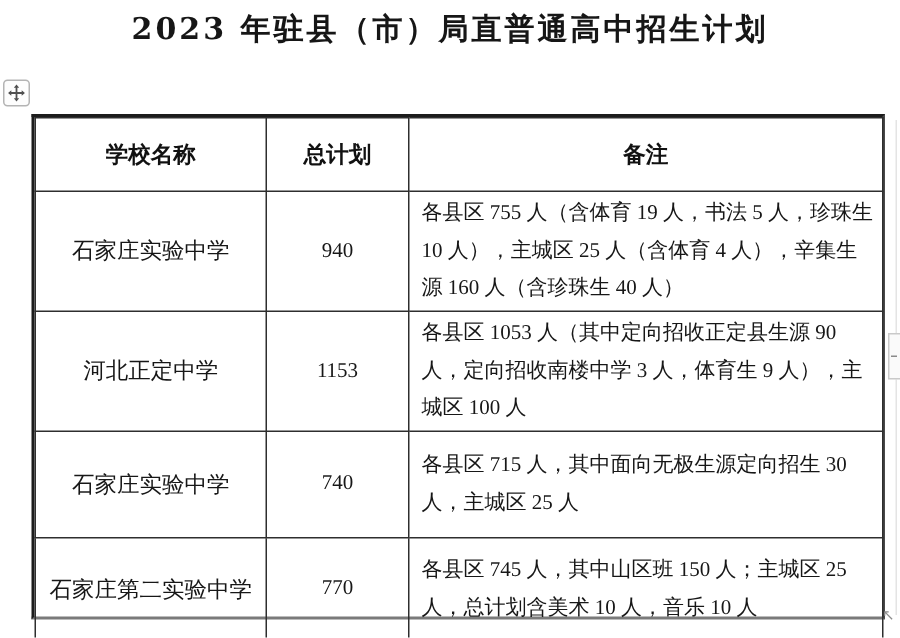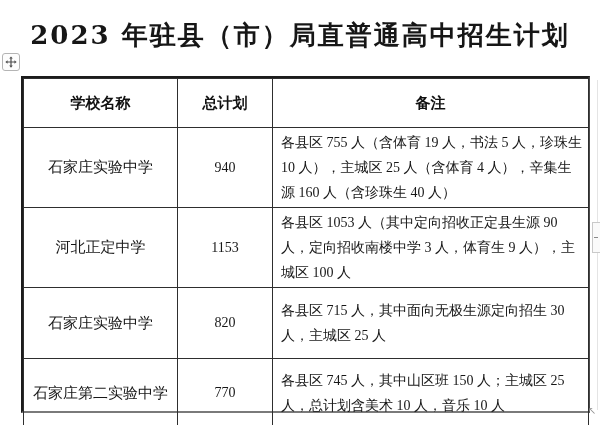--- a/index.html
+++ b/index.html
@@ -4,23 +4,22 @@
 <style>
   html,body{margin:0;padding:0;}
   body{
     width:600px;height:425px;position:relative;background:#ffffff;
     font-family:"Liberation Serif","DejaVu Serif",serif;
     overflow:hidden;color:#1a1a1a;
   }
   
   .doc-title{
     position:absolute;top:6px;left:0;width:600px;text-align:center;
-    font-size:26px;font-weight:700;letter-spacing:2px;color:#161616;
+    font-size:20px;font-weight:700;letter-spacing:2px;color:#161616;
     font-family:"DejaVu Serif","Liberation Serif",serif;
-    margin-top:12px;
   }
   
   .move-handle{
     position:absolute;left:2px;top:53px;width:18px;height:18px;
     border:1px solid #b4b4b4;border-radius:3px;background:#fdfdfd;
     display:flex;align-items:center;justify-content:center;box-sizing:border-box;
     cursor:move;
   }
   .move-handle svg{display:block;}
   
@@ -101,21 +100,21 @@
       <td class="plan">940</td>
       <td class="remark">各县区 755 人（含体育 19 人，书法 5 人，珍珠生 10 人），主城区 25 人（含体育 4 人），辛集生源 160 人（含珍珠生 40 人）</td>
     </tr>
     <tr class="r1">
       <td class="school">河北正定中学</td>
       <td class="plan">1153</td>
       <td class="remark">各县区 1053 人（其中定向招收正定县生源 90 人，定向招收南楼中学 3 人，体育生 9 人），主城区 100 人</td>
     </tr>
     <tr class="r2">
       <td class="school">石家庄实验中学</td>
-      <td class="plan">820</td>
+      <td class="plan">740</td>
       <td class="remark">各县区 715 人，其中面向无极生源定向招生 30 人，主城区 25 人</td>
     </tr>
     <tr class="r3">
       <td class="school">石家庄第二实验中学</td>
       <td class="plan">770</td>
       <td class="remark">各县区 745 人，其中山区班 150 人；主城区 25 人，总计划含美术 10 人，音乐 10 人</td>
     </tr>
   </tbody>
     </table>
 </div>

